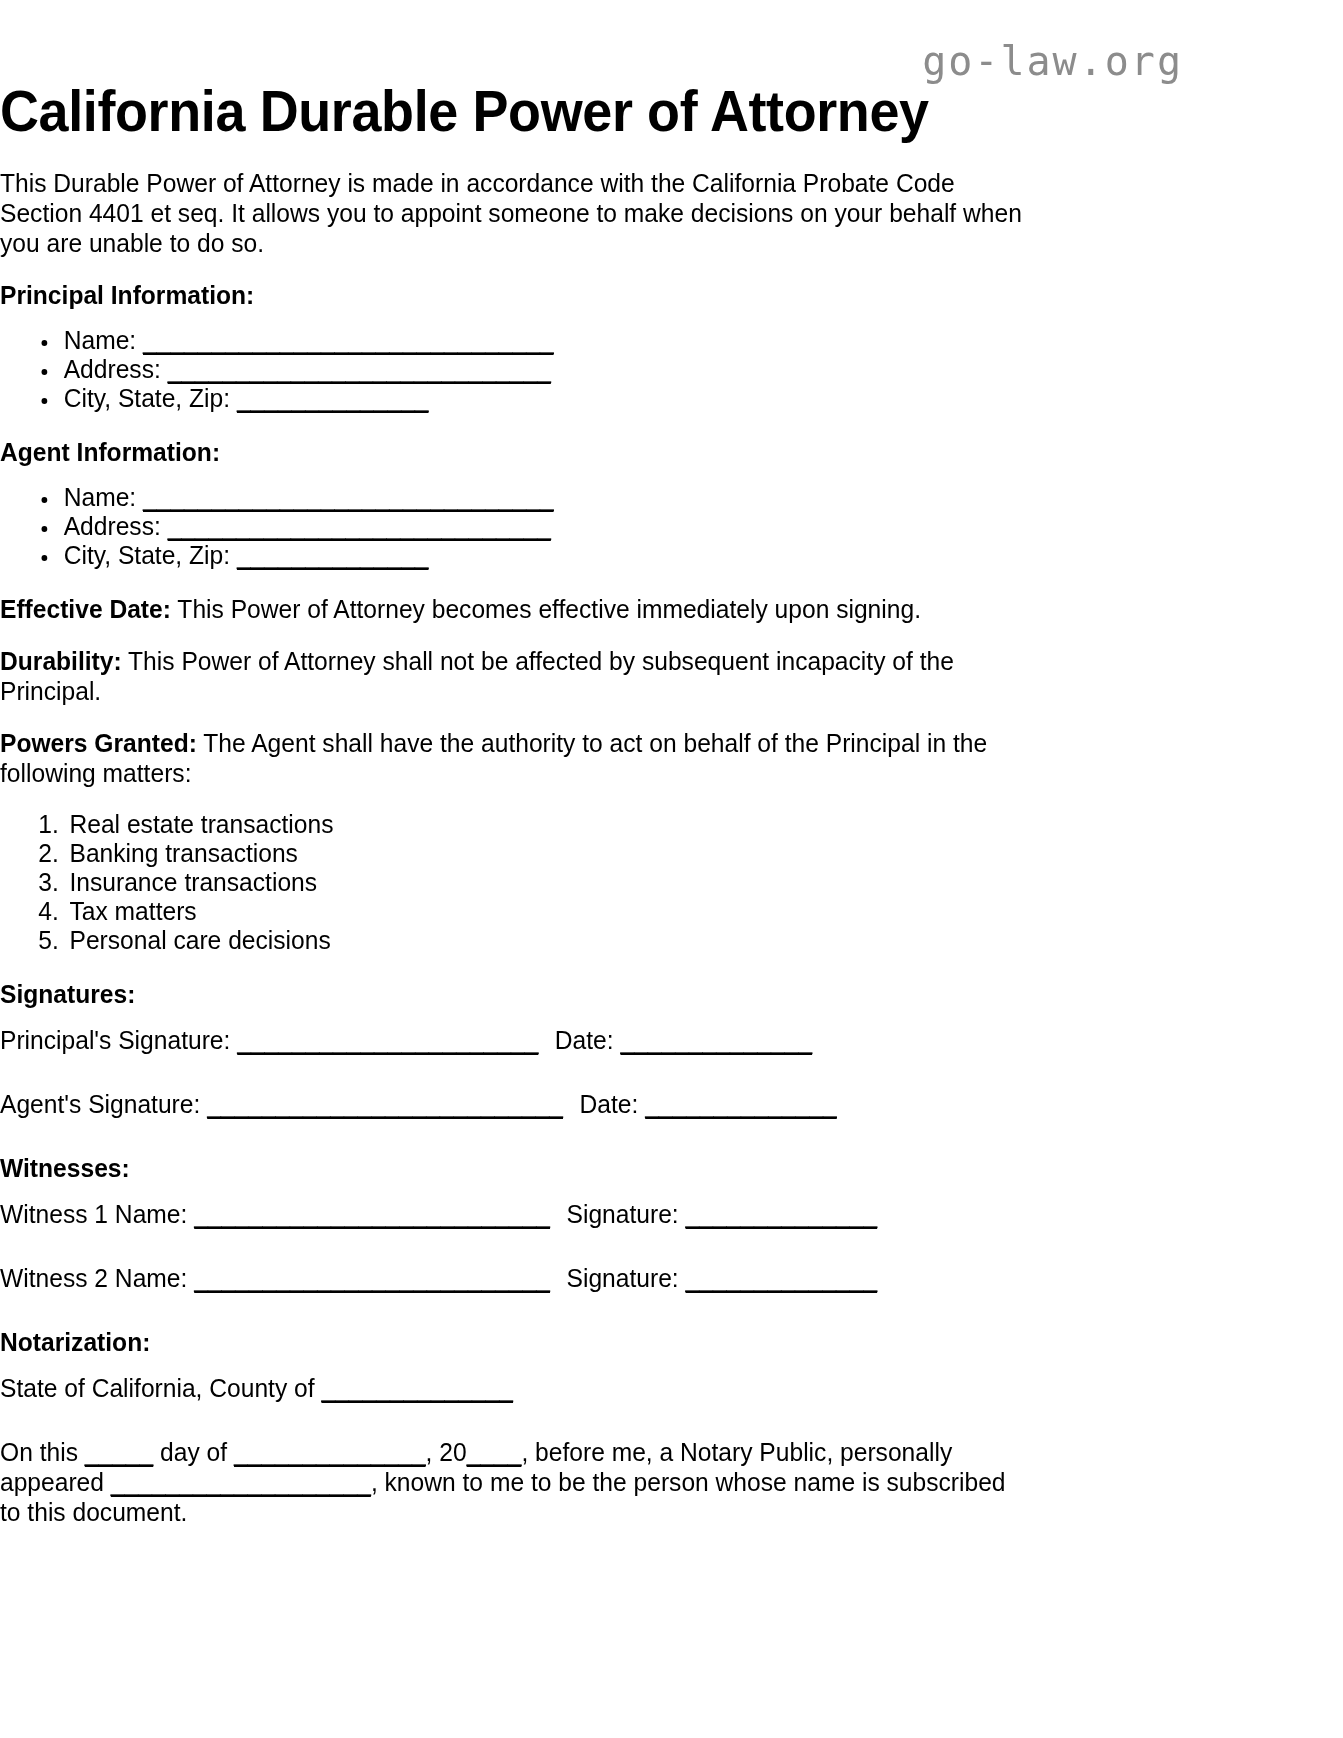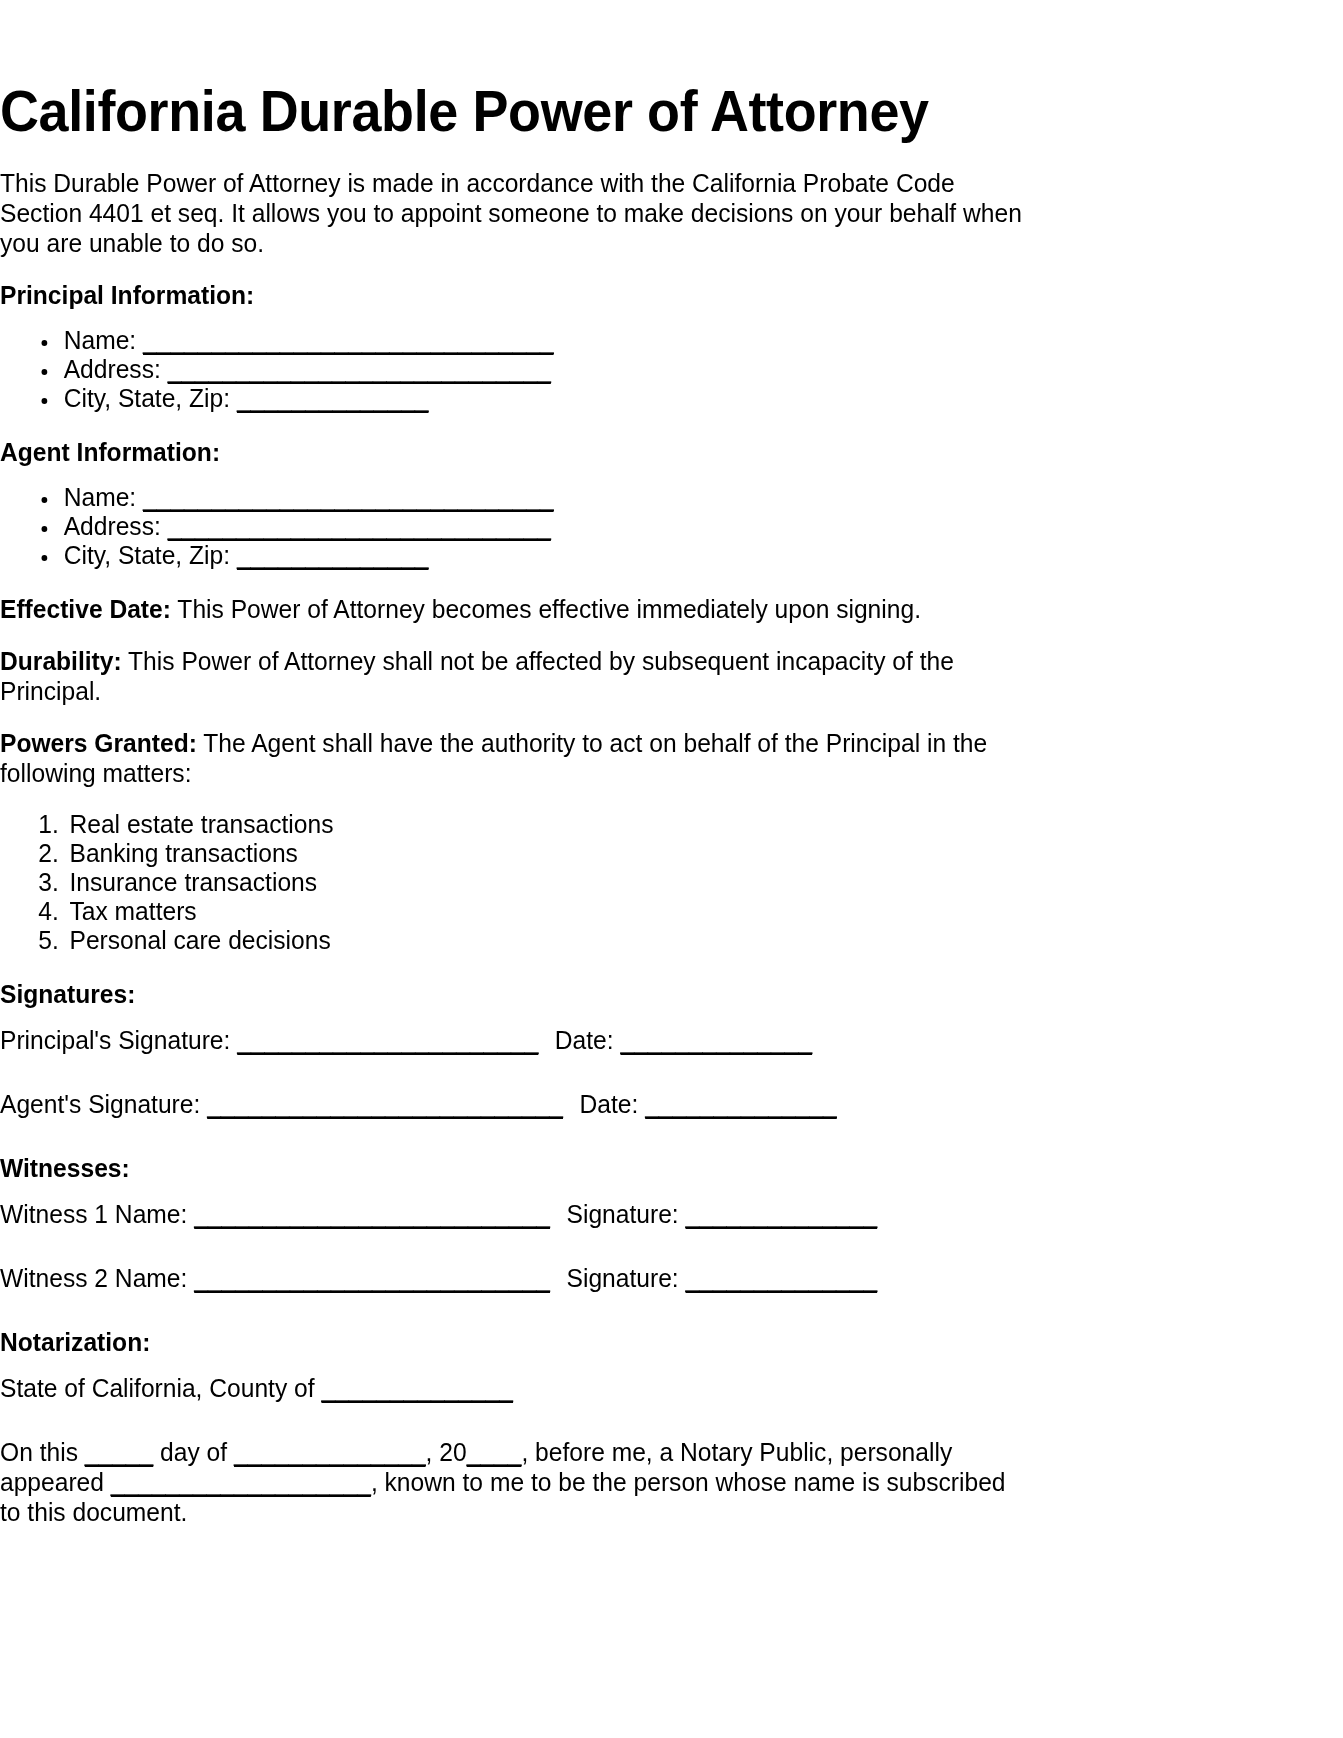--- a/index.html
+++ b/index.html
@@ -102,20 +102,21 @@
   .sig-line { margin: 0 0 34px 0; }
   .sig-line .gap { display: inline-block; width: 10px; }
 
   .notary-head { margin-top: 4px; }
 </style>
 </head>
 <body>
 
 <div class="page">
 
+  <div class="watermark">go-law.org</div>
 
   <h1 class="doc-title">California Durable Power of Attorney</h1>
 
   <div class="body-wrap">
 
     <p class="para lead">This Durable Power of Attorney is made in accordance with the California Probate Code Section 4401 et seq. It allows you to appoint someone to make decisions on your behalf when you are unable to do so.</p>
 
     <h3 class="section-head">Principal Information:</h3>
 
     <ul class="info-list">

